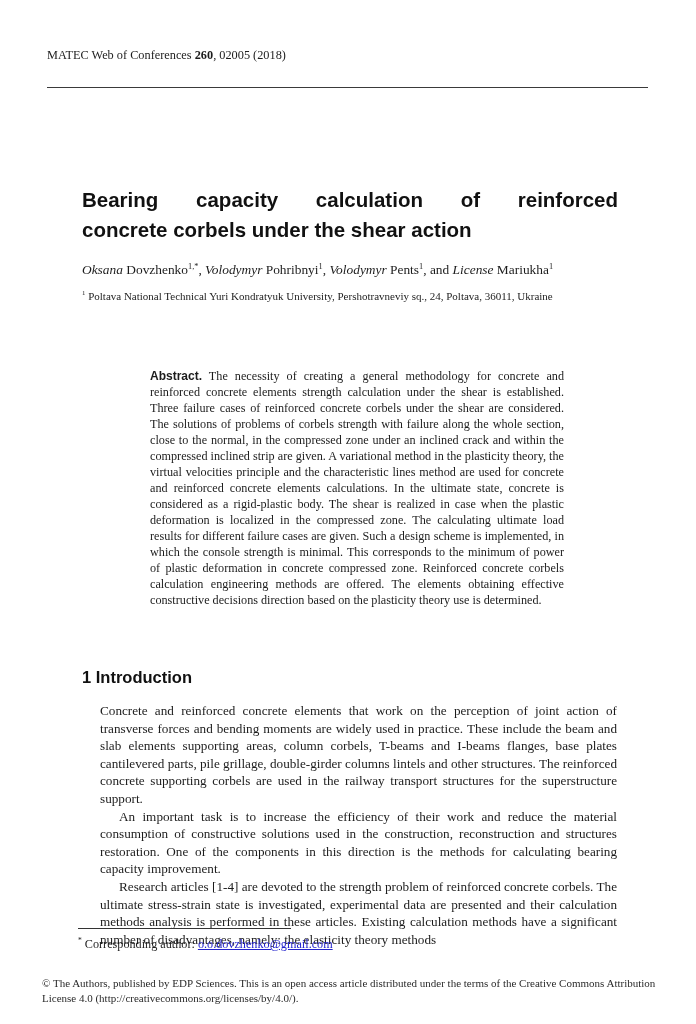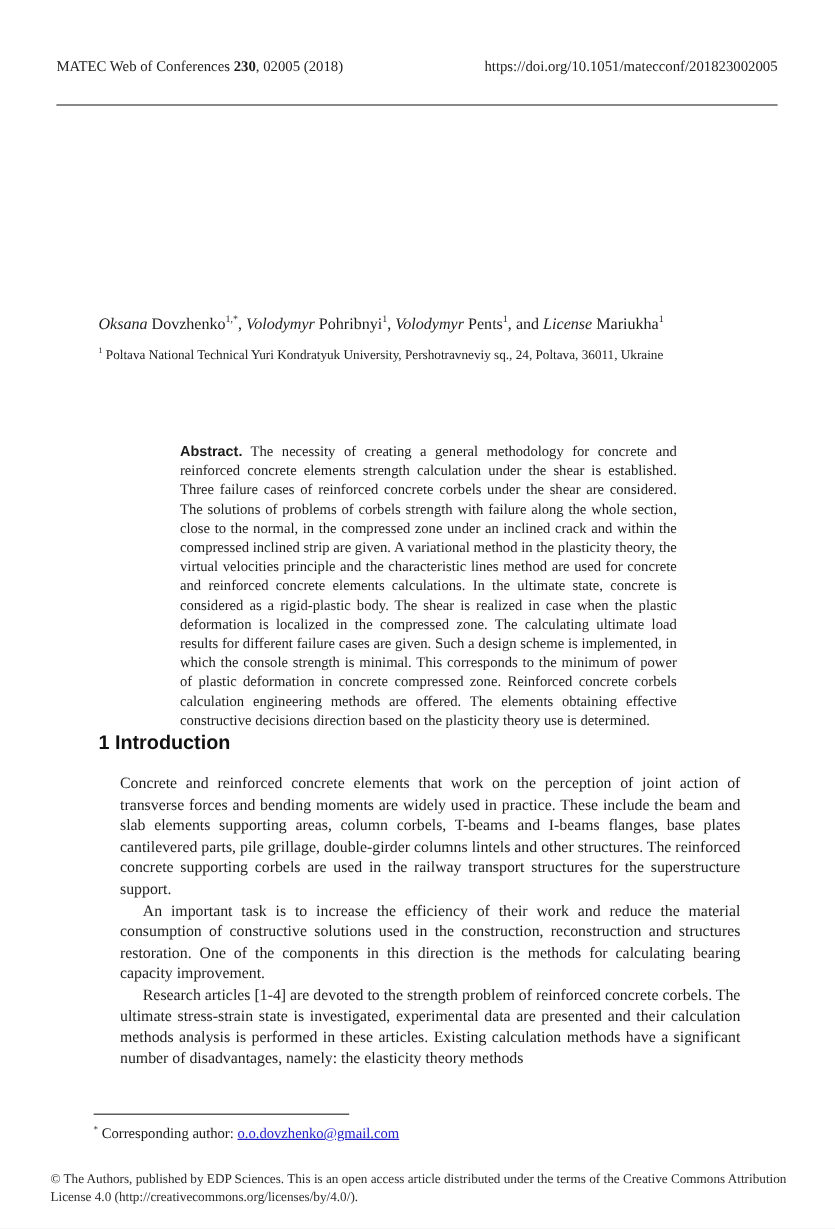--- a/index.html
+++ b/index.html
@@ -55,21 +55,21 @@
     position: absolute; left: 150px; top: 368px; width: 414px;
     font-size: 12.2px; line-height: 16px;
     text-align: justify;
   }
   .abstract .abs-label {
     font-family: "Liberation Sans", sans-serif;
     font-weight: bold; font-size: 12px;
   }
   
   .main {
-    position: absolute; left: 82px; top: 610px; width: 535px;
+    position: absolute; left: 82px; top: 668px; width: 535px;
   }
   .section-heading {
     font-family: "Liberation Sans", sans-serif;
     font-weight: bold; font-size: 16.5px; color: #111;
     margin-bottom: 15px;
   }
   .main p {
     font-size: 13.2px; line-height: 17.6px; text-align: justify; margin-left: 18px;
   }
   .main p.indent { text-indent: 19px; }
@@ -88,27 +88,28 @@
     position: absolute; left: 42px; top: 976px; width: 614px;
     font-size: 11px; line-height: 14.5px; color: #2a2a2a;
   }
 </style>
 </head>
 <body>
 
 <div class="page">
 
   <div class="running-head-left">
-    <div><span>MATEC Web of Conferences </span><span class="vol">230</span><span>, 02005 (2018)</span></div>
-  </div>
-  <div class="running-head-right">
-    <span>https://doi.org/10.1051/matecconf/201823002005</span>
+    <div><span>MATEC Web of Conferences </span><span class="vol">260</span><span>, 02005 (2018)</span></div>
   </div>
   <div class="head-rule"></div>
 
+  <div class="title">
+    <div class="line1">Bearing capacity calculation of reinforced</div>
+    <div class="line2">concrete corbels under the shear action</div>
+  </div>
 
   <div class="authors">
     <span><span class="given">Oksana</span><span> Dovzhenko</span><sup>1,*</sup><span>, </span></span><span><span class="given">Volodymyr</span><span> Pohribnyi</span><sup>1</sup><span>, </span></span><span><span class="given">Volodymyr</span><span> Pents</span><sup>1</sup><span>, and </span></span><span><span class="given">License</span><span> Mariukha</span><sup>1</sup></span>
   </div>
 
   <div class="affiliation">
     <sup>1</sup><span> Poltava National Technical Yuri Kondratyuk University, Pershotravneviy sq., 24, Poltava, 36011, Ukraine</span>
   </div>
 
   <div class="abstract">

